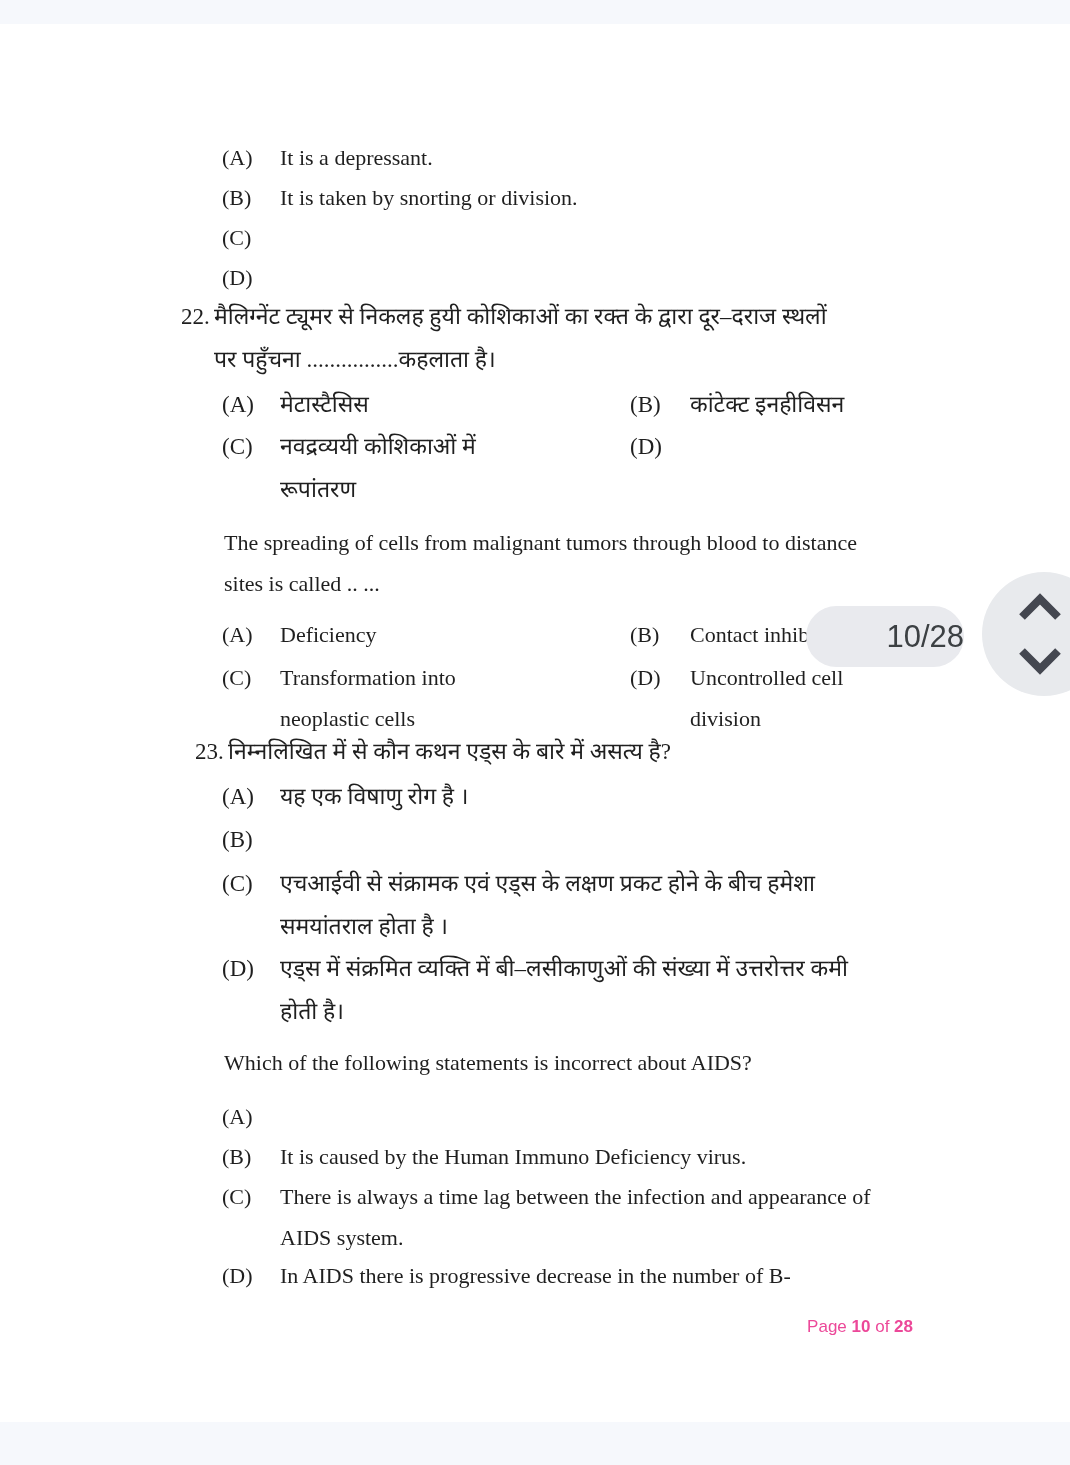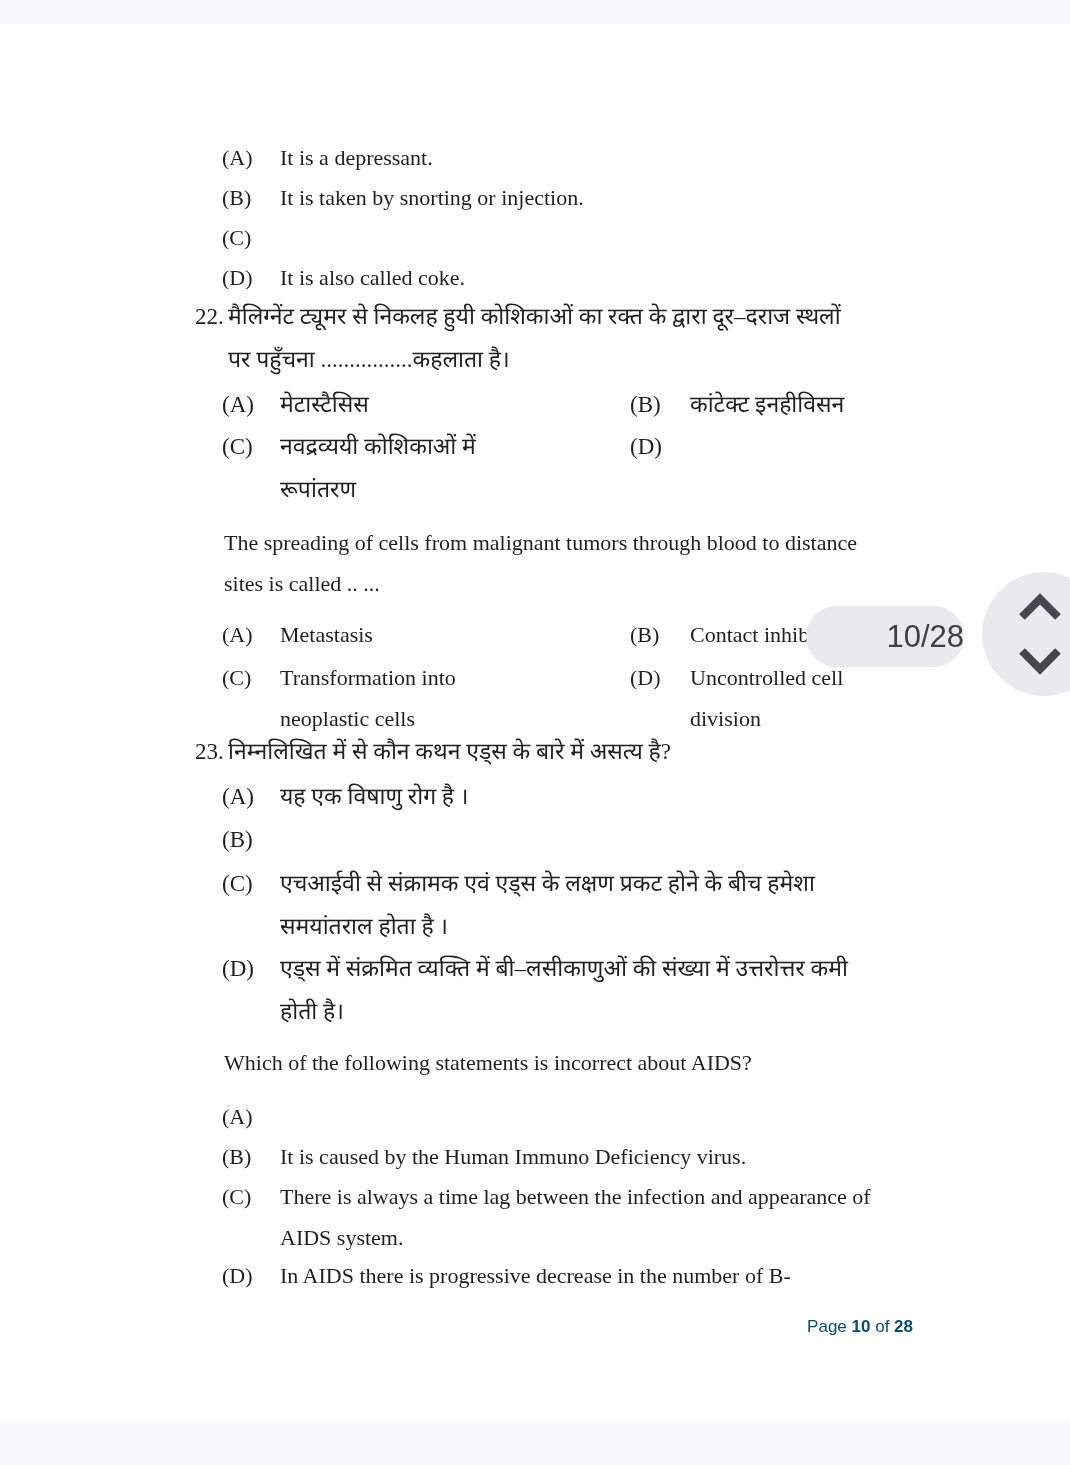--- a/index.html
+++ b/index.html
@@ -17,21 +17,21 @@
   .en{font-size:22px;line-height:40px}
   .hi{font-size:23px;line-height:43px}
   .letter{flex:0 0 58px;width:58px}
   .letter.c2{flex:0 0 60px;width:60px}
   .qnum{flex:0 0 33px;width:33px}
   .txt{white-space:pre-line}
 
   .footer{
     position:absolute;top:1316px;right:157px;
     font-family:"Liberation Sans","DejaVu Sans",sans-serif;
-    font-size:17px;line-height:22px;color:#0c4a6e;white-space:pre;
+    font-size:17px;line-height:22px;color:#ec4899;white-space:pre;
   }
   .footer b{font-weight:700}
 
   .pill{
     position:absolute;left:806px;top:606px;width:158px;height:61px;
     border-radius:31px;background:#E9EAEE;z-index:5;
     display:flex;align-items:center;justify-content:flex-end;
     font-family:"Liberation Sans","DejaVu Sans",sans-serif;
     font-size:31px;color:#3C4043;
   }
@@ -47,31 +47,30 @@
 <div class="band top"></div>
 <div class="page-bg"></div>
 <div class="band bottom"></div>
 
 <div class="row en" style="left:222px;top:138px">
   <span class="letter">(A)</span>
   <span class="txt">It is a depressant.</span>
 </div>
 <div class="row en" style="left:222px;top:178px">
   <span class="letter">(B)</span>
-  <span class="txt">It is taken by snorting or injection.</span>
+  <span class="txt">It is taken by snorting or division.</span>
 </div>
 <div class="row en" style="left:222px;top:218px">
   <span class="letter">(C)</span>
 </div>
 <div class="row en" style="left:222px;top:258px">
   <span class="letter">(D)</span>
-  <span class="txt">It is also called coke.</span>
 </div>
 
-<div class="row hi" style="left:195px;top:295px">
+<div class="row hi" style="left:181px;top:295px">
   <span class="qnum">22.</span>
   <span class="txt">मैलिग्नेंट ट्यूमर से निकलह हुयी कोशिकाओं का रक्त के द्वारा दूर–दराज स्थलों
 पर पहुँचना ................कहलाता है।</span>
 </div>
 
 <div class="row hi" style="left:222px;top:383px">
   <span class="letter">(A)</span>
   <span class="txt">मेटास्टैसिस</span>
 </div>
 <div class="row hi" style="left:630px;top:383px">
@@ -87,21 +86,21 @@
   <span class="letter c2">(D)</span>
 </div>
 
 <div class="row en" style="left:224px;top:522px;line-height:41px">
   <span class="txt">The spreading of cells from malignant tumors through blood to distance
 sites is called .. ...</span>
 </div>
 
 <div class="row en" style="left:222px;top:615px">
   <span class="letter">(A)</span>
-  <span class="txt">Metastasis</span>
+  <span class="txt">Deficiency</span>
 </div>
 <div class="row en" style="left:630px;top:615px">
   <span class="letter c2">(B)</span>
   <span class="txt">Contact inhibition</span>
 </div>
 <div class="row en" style="left:222px;top:657px;line-height:41px">
   <span class="letter">(C)</span>
   <span class="txt">Transformation into
 neoplastic cells</span>
 </div>

